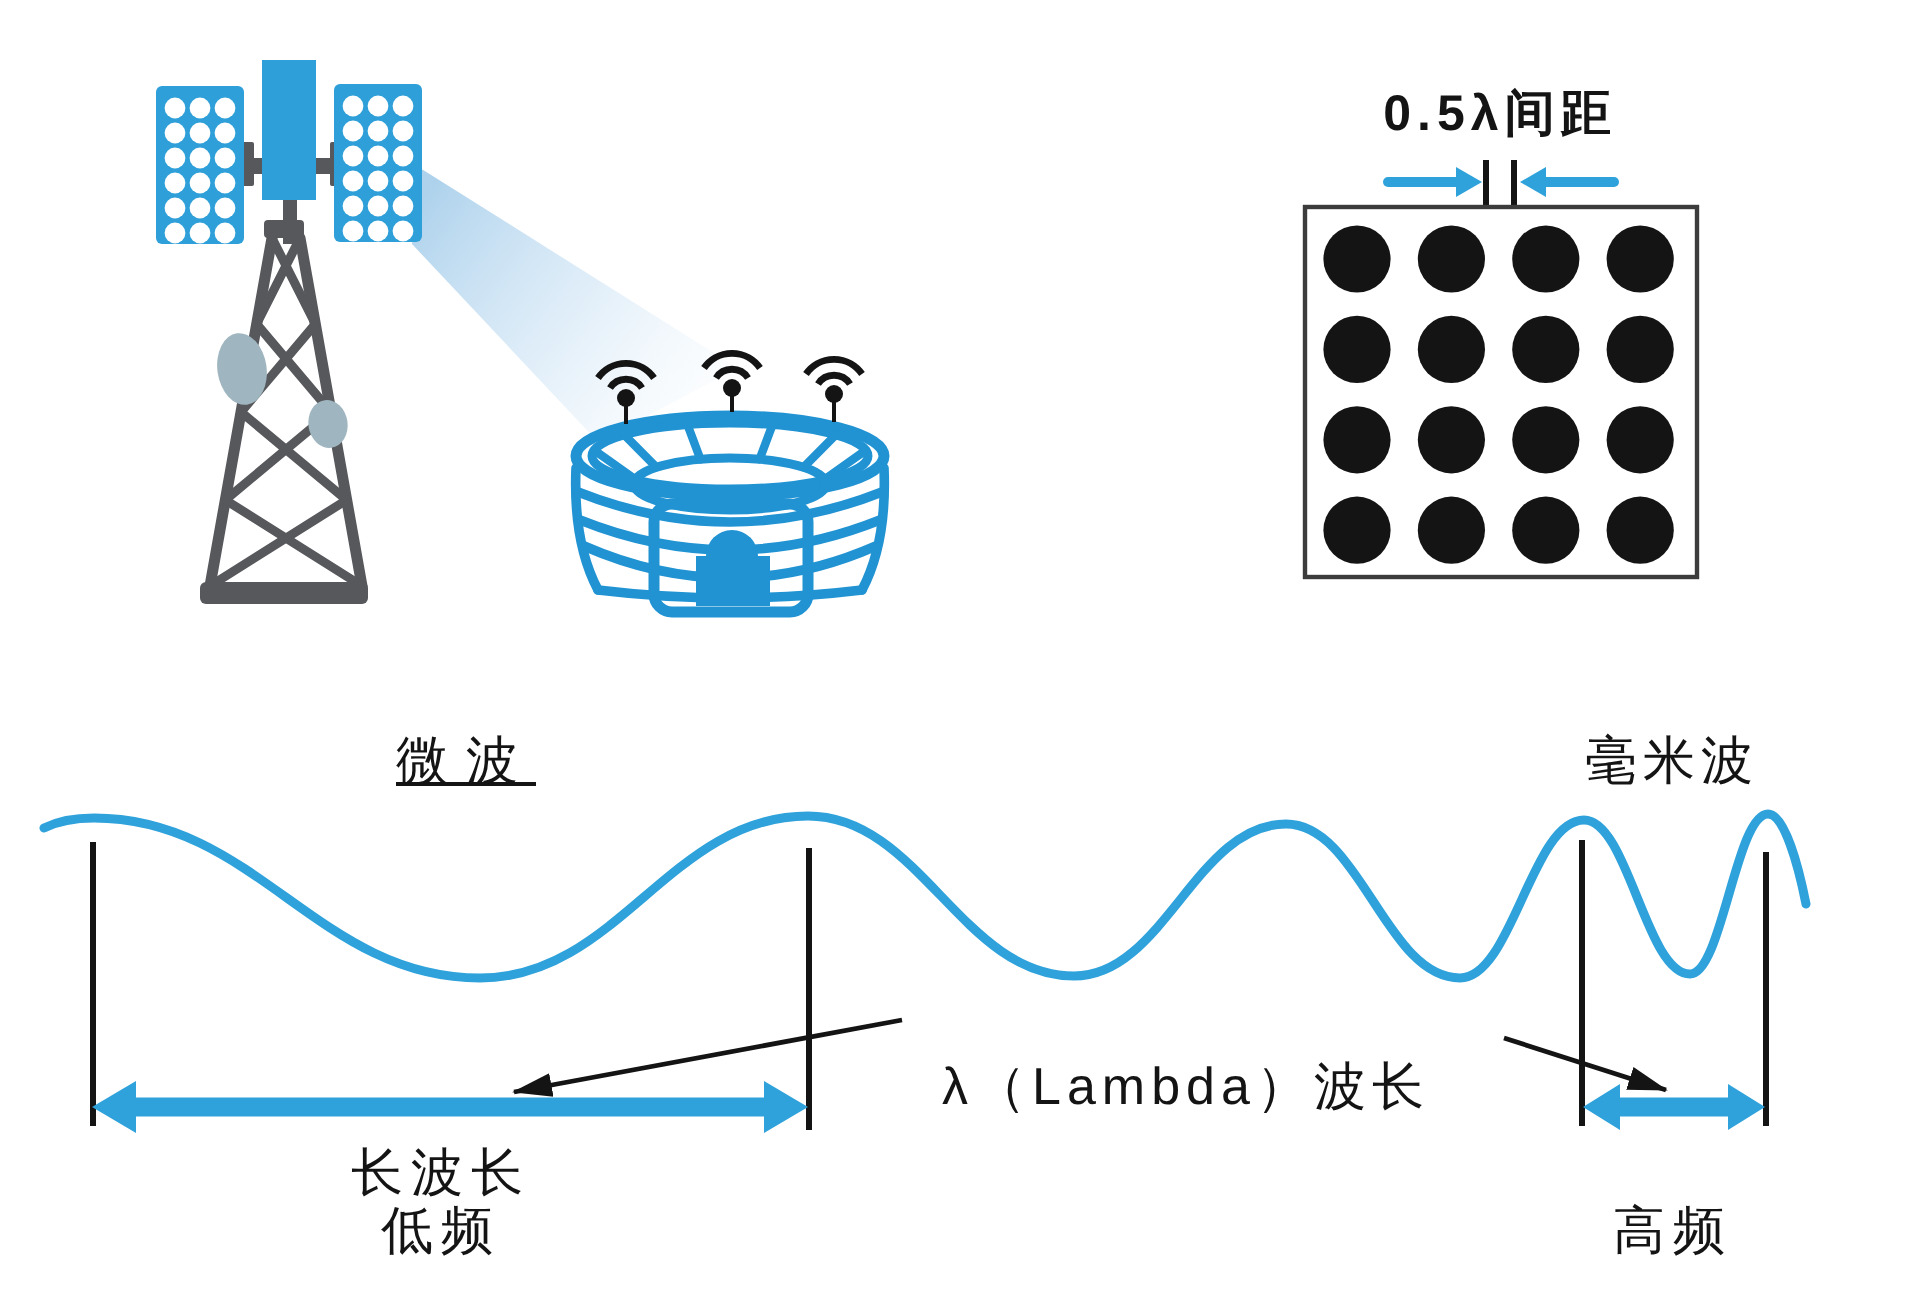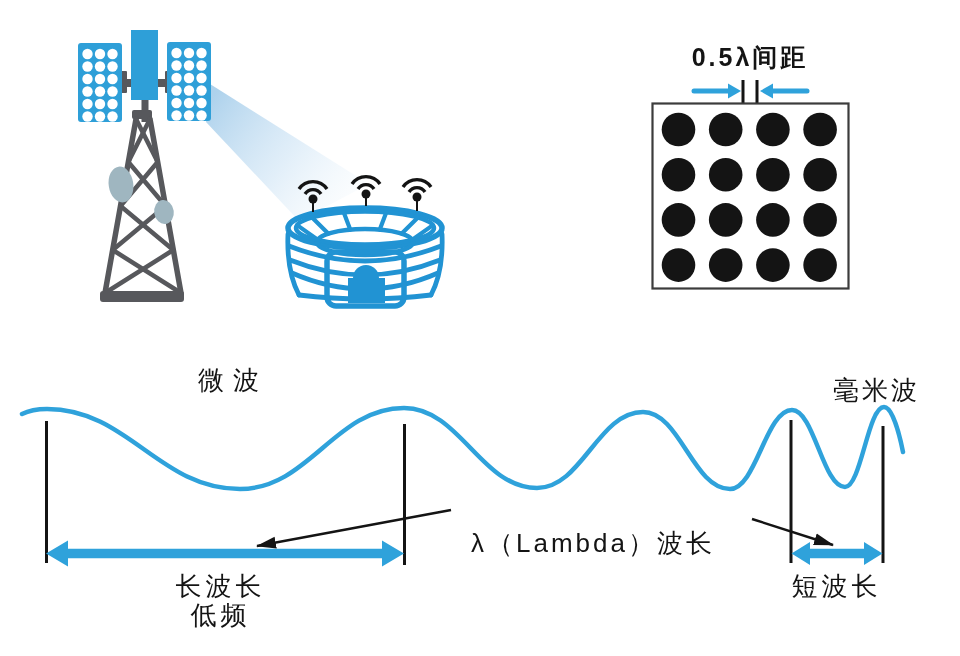--- a/index.html
+++ b/index.html
@@ -6,22 +6,22 @@
   .canvas{
     position:relative;width:960px;height:656px;background:#ffffff;overflow:hidden;
     font-family:"Liberation Sans","DejaVu Sans",sans-serif;
   }
   .canvas svg{position:absolute;left:0;top:0;}
   .lbl{
     position:absolute;text-align:center;color:var(--ink_black);
     font-weight:500;line-height:1.1;white-space:nowrap;
   }
   .lbl-spacing{left:650px;top:44px;width:200px;font-size:25px;letter-spacing:3px;font-weight:bold;}
-  .lbl-microwave{left:158px;top:366px;width:150px;font-size:26px;letter-spacing:9px;}
-  .lbl-mmwave{left:752px;top:376px;width:168px;font-size:26px;letter-spacing:3px;text-align:right;}
+  .lbl-microwave{left:158px;top:366px;width:150px;font-size:26px;letter-spacing:9px;text-decoration:underline;}
+  .lbl-mmwave{left:752px;top:366px;width:168px;font-size:26px;letter-spacing:3px;}
   .lbl-lambda{left:438px;top:529px;width:310px;font-size:26px;letter-spacing:3px;}
   .lbl-long{left:146px;top:572px;width:149px;font-size:26px;letter-spacing:4px;}
   .lbl-low{left:146px;top:601px;width:149px;font-size:26px;letter-spacing:4px;}
   .lbl-short{left:762px;top:572px;width:149px;font-size:26px;letter-spacing:4px;}
   .lbl-high{left:762px;top:601px;width:149px;font-size:26px;letter-spacing:4px;}
 
   .f-brand{fill:var(--brand_blue);}
   .f-gray{fill:var(--tower_gray);}
   .f-dish{fill:var(--dish_gray);}
   .f-ink{fill:var(--ink_black);}
@@ -260,14 +260,14 @@
       </g>
     </g>
   </svg>
 
   <div class="lbl lbl-spacing">0.5λ间距</div>
   <div class="lbl lbl-microwave">微波</div>
   <div class="lbl lbl-mmwave">毫米波</div>
   <div class="lbl lbl-lambda">λ（Lambda）波长</div>
   <div class="lbl lbl-low">低频</div>
   <div class="lbl lbl-long">长波长</div>
-  <div class="lbl lbl-short">短波长</div>
+  <div class="lbl lbl-high">高频</div>
 </div>
 
 </body></html>

